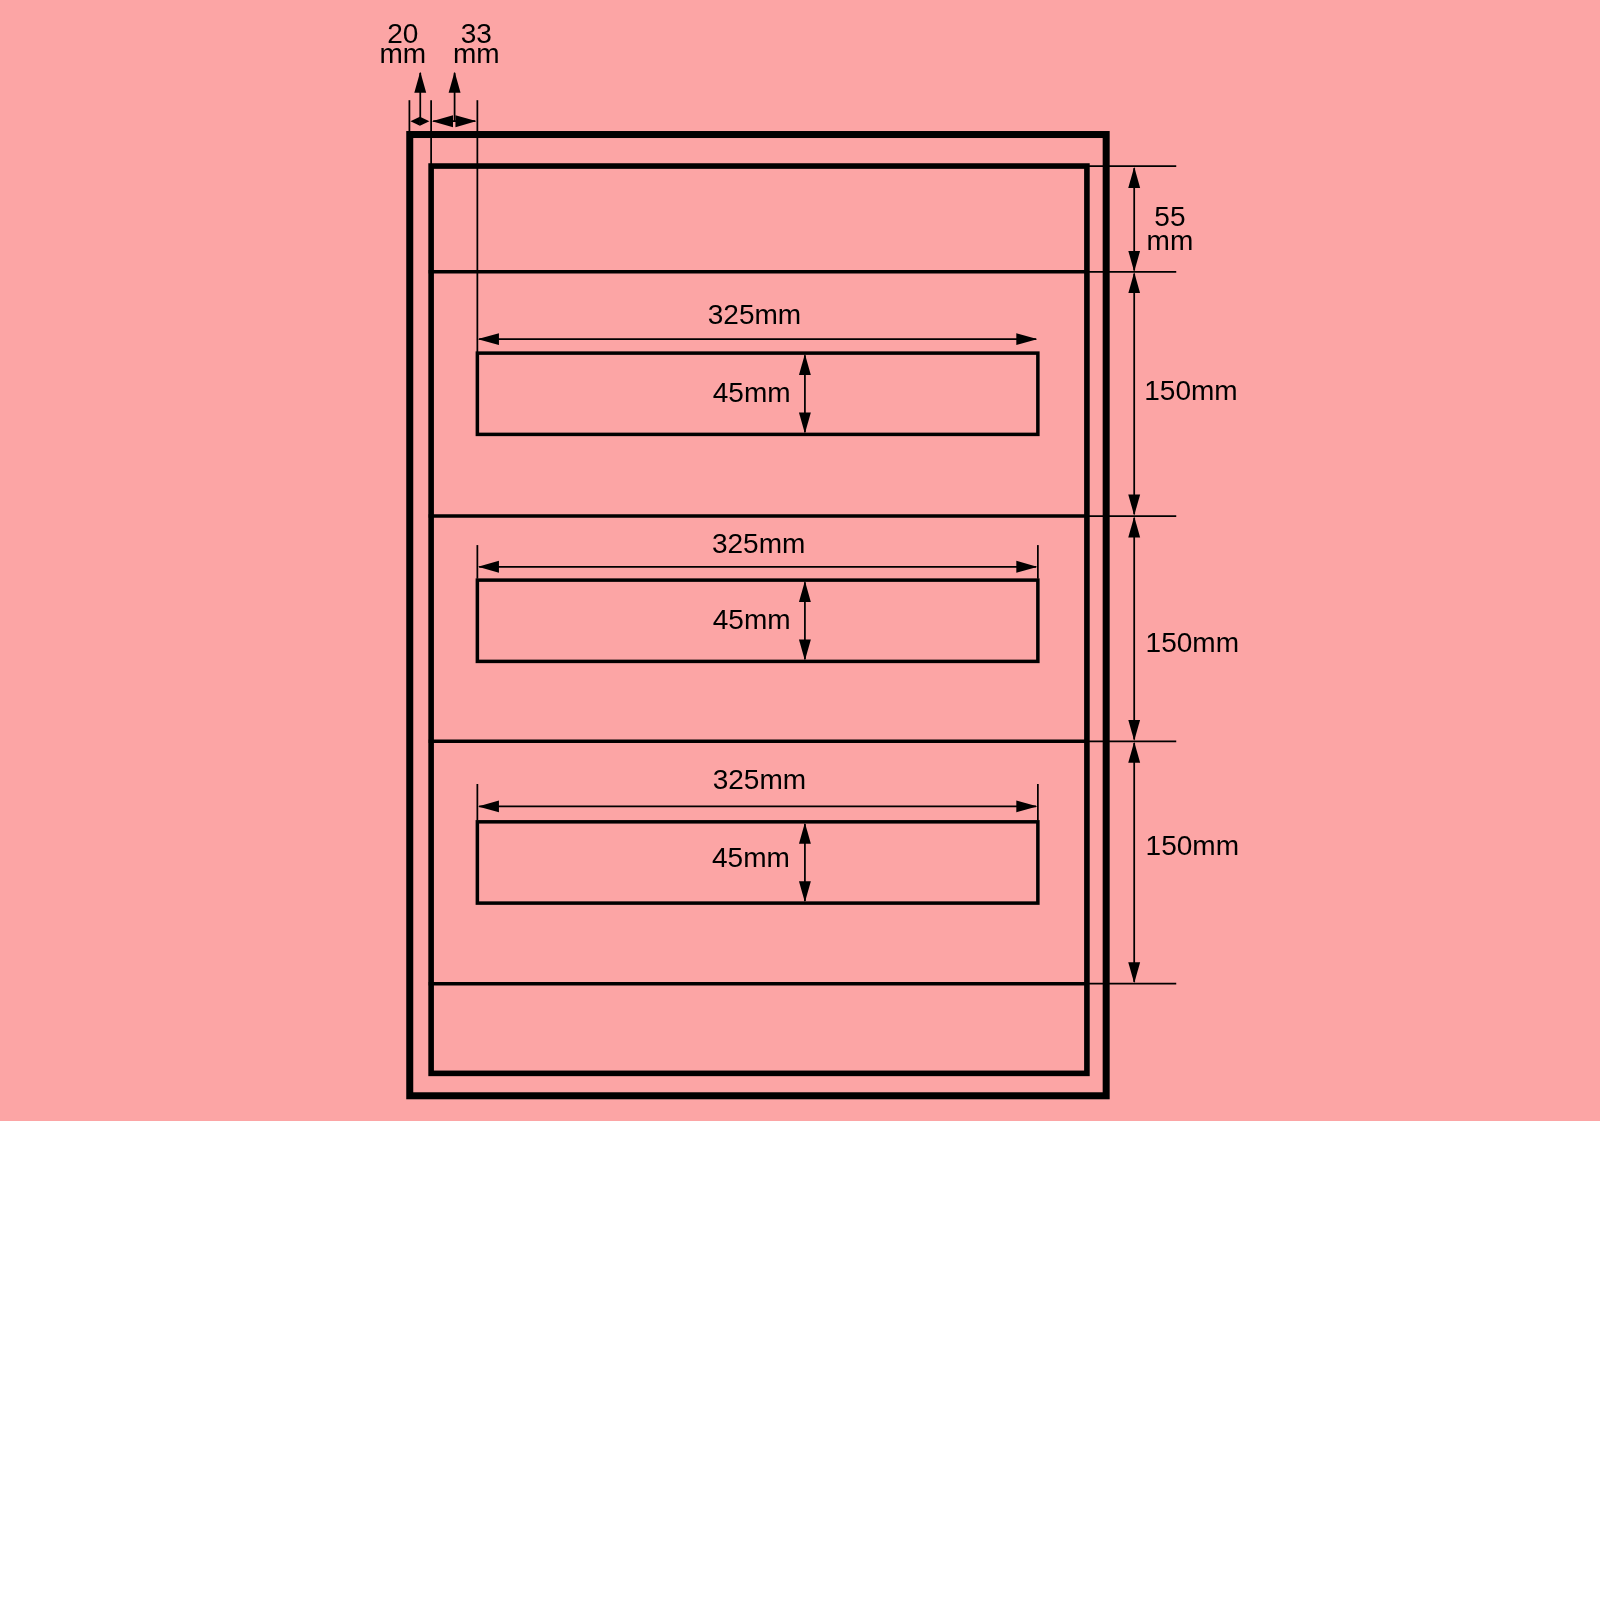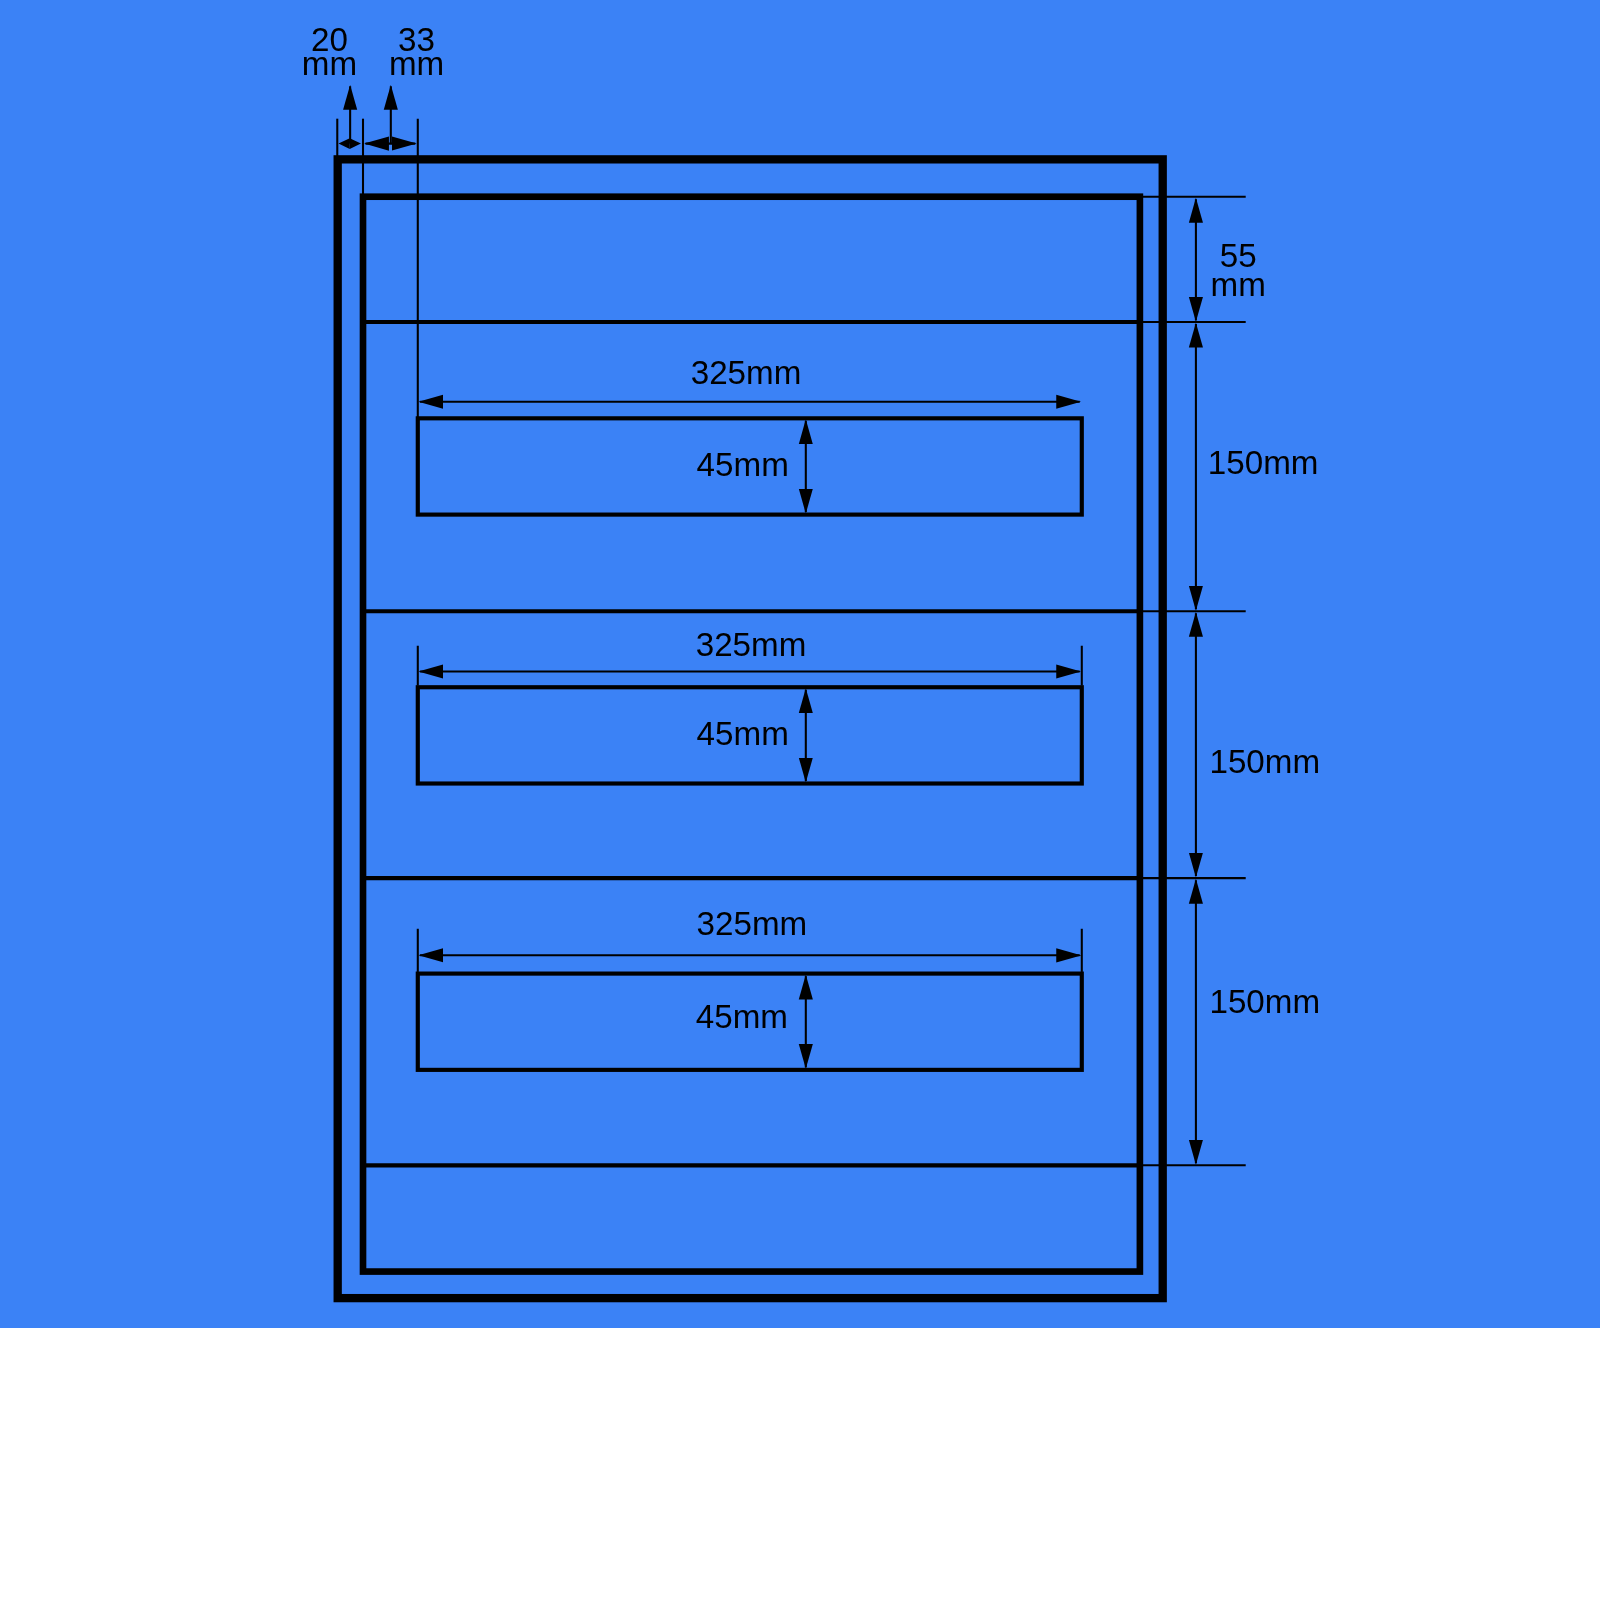--- a/index.html
+++ b/index.html
@@ -1,16 +1,16 @@
 <!DOCTYPE html>
 <html><head>
 <meta charset="utf-8">
 <style>
   html,body{margin:0;padding:0;background:#ffffff;}
-  .canvas{position:relative;width:1600px;height:1328px;background:#3b82f6;overflow:hidden;}
+  .canvas{position:relative;width:1600px;height:1121px;background:#fca5a5;overflow:hidden;}
   svg{position:absolute;left:0;top:0;width:100%;height:100%;}
   .ln{stroke:#000000;fill:none;stroke-linecap:butt;}
   .s10{stroke-width:10;}
   .s8{stroke-width:8;}
   .s5{stroke-width:5;}
   .s25{stroke-width:2.5;}
   .fillshape{fill:#000000;stroke:none;}
   .lbl{font-family:"Liberation Sans", sans-serif;font-size:40px;fill:#000000;text-anchor:middle;}
 </style>
 </head>

